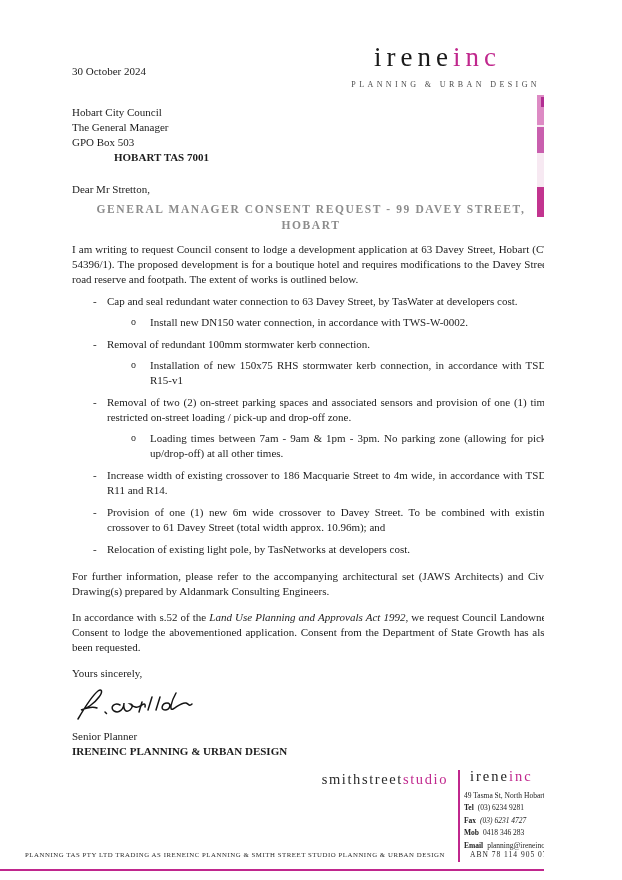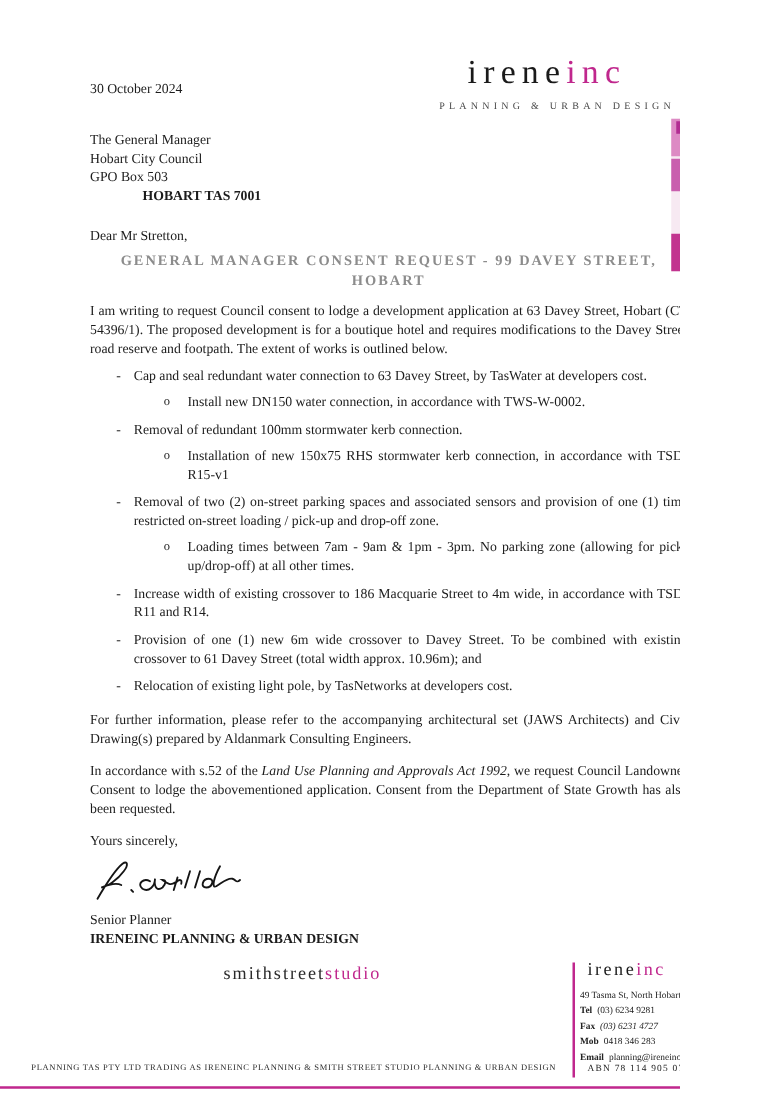--- a/index.html
+++ b/index.html
@@ -41,22 +41,22 @@
   .work.l2 .marker { position:absolute; left:59px; top:-1px; font-size:10px; }
   .italic { font-style:italic; }
   .closing { margin-top:11px; }
   .signature { margin-top:4px; height:38px; }
   .signature svg { display:block; }
   .signatory { margin-top:6px; width:300px; text-align:left; }
   .signatory .bold { font-weight:bold; }
 
   
   .footer-studio {
-    position:absolute; top:771px; left:0; width:448px; text-align:center;
-    font-size:14.5px; letter-spacing:1.6px; color:#2a2a2a; white-space:nowrap;padding-left:18px;
+    position:absolute; top:771px; left:0; width:448px; text-align:right;
+    font-size:14.5px; letter-spacing:1.6px; color:#2a2a2a; white-space:nowrap;
   }
   .footer-studio .pink, .footer-brand .pink { color:#c0278d; }
   .footer-divider { position:absolute; left:458px; top:770px; width:2px; height:92px; background:#c0278d; }
   .footer-brand {
     position:absolute; left:470px; top:768px; font-size:14.5px; letter-spacing:2px; color:#1a1a1a; white-space:nowrap;
   }
   .footer-contact { position:absolute; left:464px; top:790px; font-size:7.5px; line-height:12.4px; color:#222; white-space:nowrap; }
   .footer-contact .lbl { font-weight:bold; margin-right:4px; }
   .footer-contact .fax-val { font-style:italic; }
   .footer-abn { position:absolute; left:470px; top:850px; font-size:7.5px; letter-spacing:1px; color:#222; white-space:nowrap;text-align:center; }
@@ -88,22 +88,22 @@
     <div class="b" style="left:20px;top:104px;width:26px;height:18px;background:#e9b6d8;"></div>
     <svg width="75" height="122" viewBox="0 0 75 122" style="position:absolute;left:0;top:0;">
       <path d="M30 120 C32 90 28 60 36 30 M36 30 C40 18 46 10 52 4 M35 62 C48 54 58 46 66 30 M34 92 C24 82 16 72 12 58 M36 44 C30 36 26 28 24 18" stroke="#9c3186" stroke-width="1.2" fill="none" opacity="0.8"></path>
     </svg>
   </div>
 
   <div class="content">
     <div class="date">30 October 2024</div>
 
     <div class="recipient">
+      <div>Hobart City Council</div>
       <div>The General Manager</div>
-      <div>Hobart City Council</div>
       <div>GPO Box 503</div>
       <div class="bold">HOBART TAS 7001</div>
     </div>
 
     <div class="salutation">Dear Mr Stretton,</div>
 
     <div class="subject">GENERAL MANAGER CONSENT REQUEST - 99 DAVEY STREET, HOBART</div>
 
     <div class="para">I am writing to request Council consent to lodge a development application at 63 Davey Street, Hobart (CT 54396/1). The proposed development is for a boutique hotel and requires modifications to the Davey Street road reserve and footpath. The extent of works is outlined below.</div>
 

